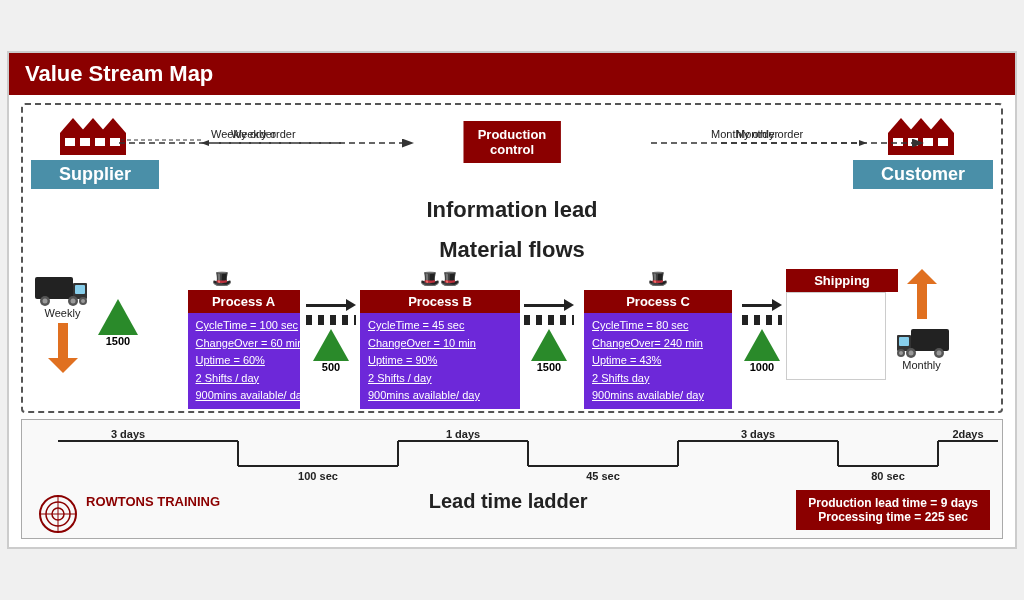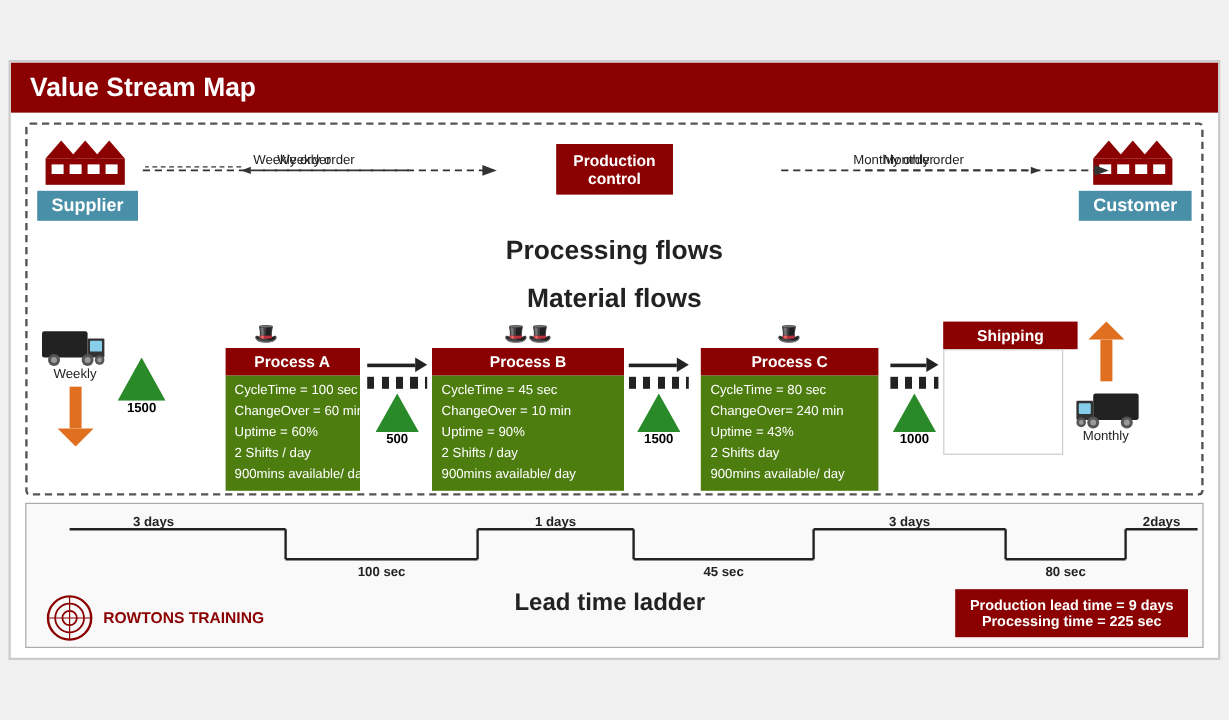--- a/index.html
+++ b/index.html
@@ -48,22 +48,22 @@
     }
     .factory-block {
       display: flex;
       flex-direction: column;
       align-items: center;
     }
     .factory-label {
       background: #4a8fa8;
       color: white;
       font-weight: bold;
-      padding: 4px 12px;
-      font-size: 15px;
+      padding: 4px 28px;
+      font-size: 18px;
       margin-top: 2px;
     }
     .prod-control-box {
       background: #8b0000;
       color: white;
       font-weight: bold;
       padding: 4px 12px;
       font-size: 13px;
       border: 2px solid #8b0000;
       text-align: center;
@@ -86,31 +86,31 @@
     .process-header {
       background: #8b0000;
       color: white;
       font-weight: bold;
       padding: 4px 0;
       text-align: center;
       font-size: 13px;
       width: 100%;
     }
     .process-info {
-      background: #4d7c0f;
+      background: #6d28d9;
       color: white;
       font-size: 11px;
       padding: 4px 8px;
       width: 100%;
       line-height: 1.6;
+      text-decoration: underline;
     }
     .process-info div { white-space: nowrap; }
     .brand-row {
       display: flex;
-      align-items: center;
       gap: 8px;
       margin-top: 4px;
     }
     .brand-name {
       color: #8b0000;
       font-weight: bold;
       font-size: 13px;
     }
   </style>
 </head>
@@ -190,21 +190,21 @@
             <line x1="310" y1="30" x2="180" y2="30" stroke="#333" stroke-width="1.5" stroke-dasharray="6,4"></line>
             <polygon points="178,27 170,30 178,33" fill="#333"></polygon>
             <text x="200" y="25" font-size="11" fill="#222">Weekly order</text>
 
             <line x1="690" y1="30" x2="830" y2="30" stroke="#333" stroke-width="1.5" stroke-dasharray="6,4"></line>
             <polygon points="828,27 836,30 828,33" fill="#333"></polygon>
             <text x="705" y="25" font-size="11" fill="#222">Monthly order</text>
           </svg>
         </div>
 
-        <div class="info-flows-title">Processing flows</div>
+        <div class="info-flows-title">Information lead</div>
       </div>
 
       <div class="material-flows-section">
         <div class="material-flows-title">Material flows</div>
 
         <div style="display:flex; align-items:flex-start; gap:4px; padding: 0 4px;">
 
           <div style="display:flex;flex-direction:column;align-items:center;margin-right:4px;">
 
             <svg width="55" height="38" viewBox="0 0 55 38">

